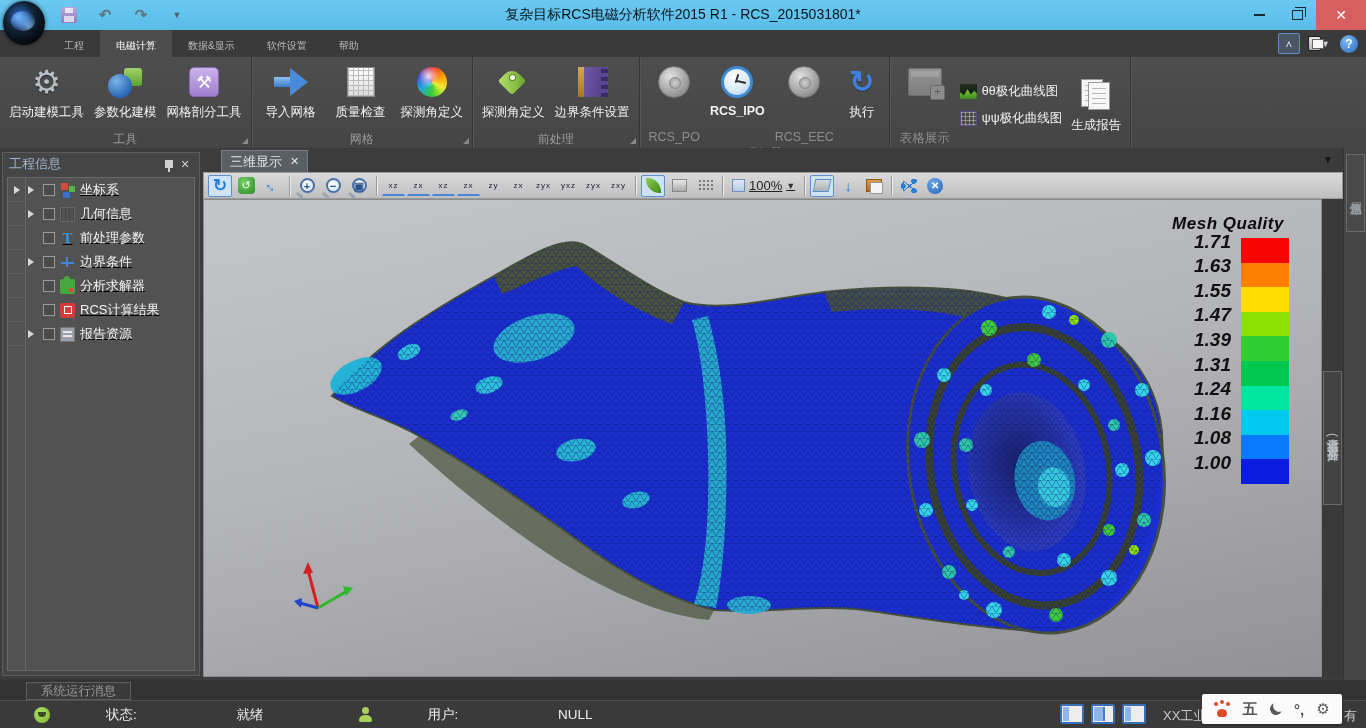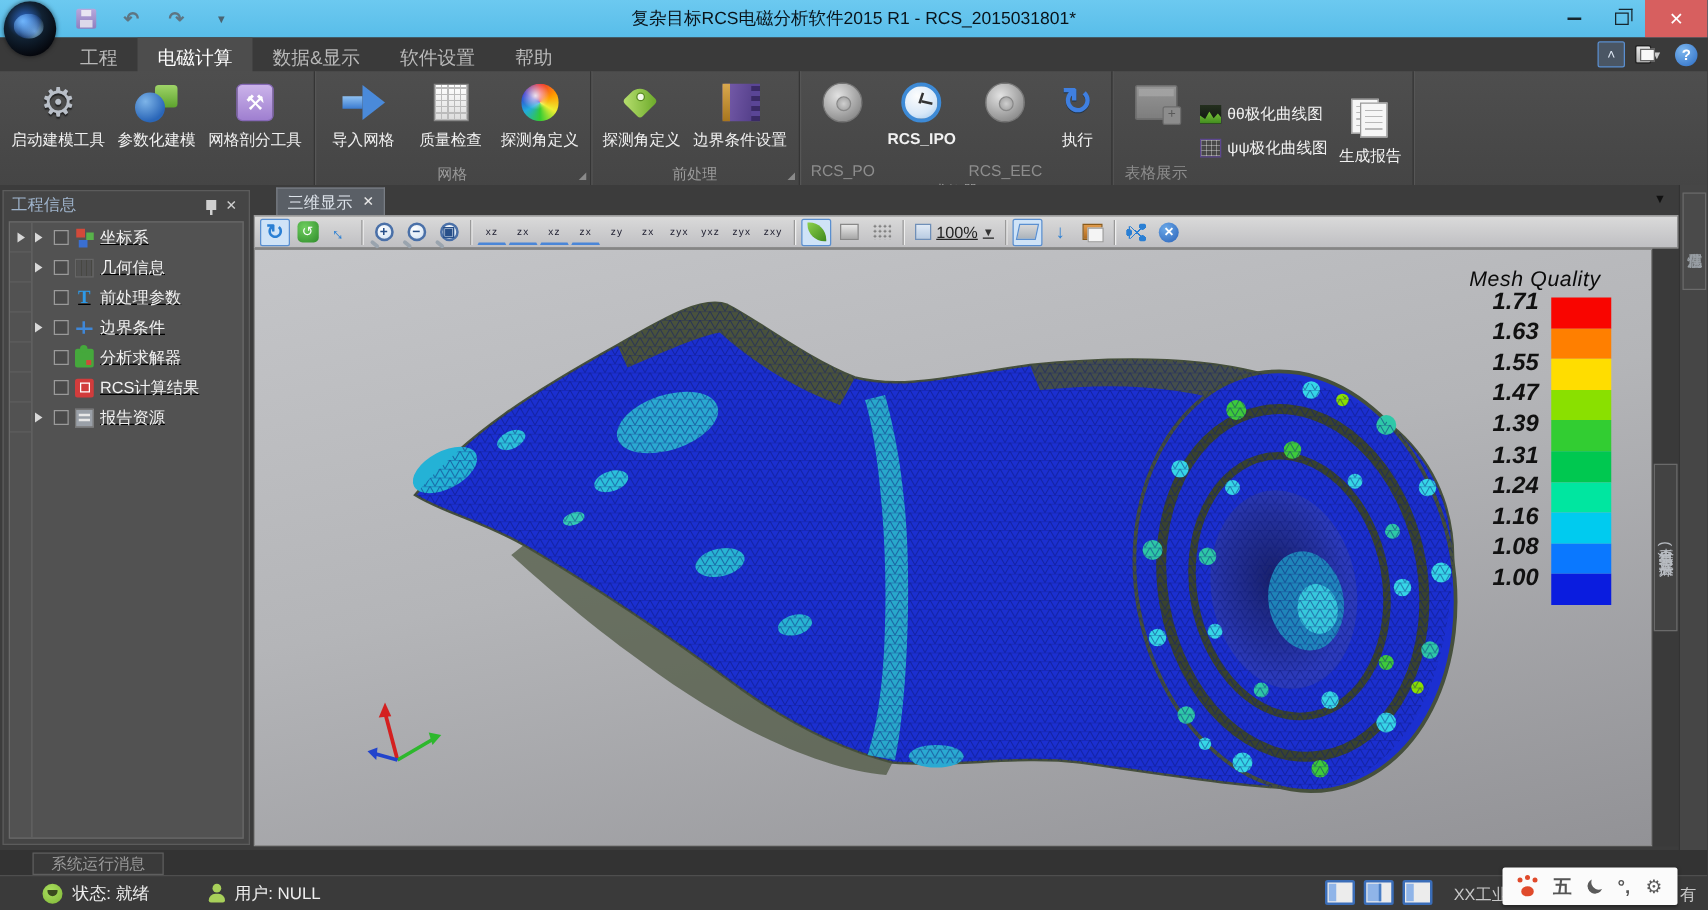--- a/index.html
+++ b/index.html
@@ -29,21 +29,21 @@
   .wincontrols { position:absolute; right:0; top:0; height:30px; display:flex; }
   .winbtn { width:38px; height:30px; display:flex; align-items:center; justify-content:center; color:#1b2b33; font-size:13px;}
   .winbtn .bar { width:11px; height:2px; background:#16262e; }
   .winbtn .boxes { width:11px; height:10px; border:1.5px solid #16262e; position:relative; background:transparent;}
   .winbtn .boxes::before{content:""; position:absolute; left:2px; top:-4px; width:10px; height:9px; border:1.5px solid #16262e; border-bottom:none; border-left:none;}
   .winbtn.close { width:50px; background:#d75f5f; color:#fff; font-size:14px; }
 
   
   #menurow { position:absolute; left:0; top:30px; width:1366px; height:27px; background:#3a3a3a;
     display:flex; align-items:stretch; padding-left:48px; }
-  .menu-tab { padding:16px 16px; display:flex; align-items:center; font-size:15px; color:#b9b9b9; }
+  .menu-tab { padding:16px 16px; display:flex; align-items:center; font-size:10px; color:#b9b9b9; }
   .menu-tab.active { background:#4d4d4d; color:#ffffff; border-bottom:2px solid #f4f4f4; }
   .menurow-right { position:absolute; right:6px; top:3px; display:flex; gap:8px; align-items:center;}
   .mr-btn{ width:22px; height:21px; display:flex; align-items:center; justify-content:center; }
   .chev-btn{ border:1px solid #5a8fd0; background:#4a5664; color:#dfe8f4; font-size:11px; border-radius:2px;}
   .dev-icon{ width:18px; height:15px; background:linear-gradient(#e8e8e8,#b5b5b5); border:1px solid #222; border-radius:2px; position:relative;}
   .dev-icon::after{ content:""; position:absolute; left:3px; top:2px; width:10px; height:8px; background:#f8f8f8; border:1px solid #666;}
   .help-circ{ width:18px; height:18px; border-radius:50%; background:radial-gradient(circle at 35% 30%, #7db7ef, #2b6cc4); color:#fff; font-size:12px; font-weight:bold; display:flex; align-items:center; justify-content:center; }
 
   
   #ribbon { position:absolute; left:0; top:57px; width:1366px; height:91px;
@@ -187,40 +187,40 @@
                 linear-gradient(to top right,transparent 47%,#2a7fd4 47% 53%,transparent 53%);}
   .g-cancel { width:16px; height:16px; border-radius:50%; background:radial-gradient(circle at 35% 30%, #6aa8e8, #2a62b8); color:#fff; font-size:10px; display:flex; align-items:center; justify-content:center; font-weight:bold;}
 
   
   #viewport { position:absolute; left:203px; top:51px; width:1119px; height:478px;
      background:linear-gradient(168deg,#c4c5c8 0%, #b4b5b8 45%, #929296 100%); border:1px solid #8a8a8a; overflow:hidden; }
   #model-svg { position:absolute; left:0; top:0; }
 
   
   #legend { position:absolute; right:18px; top:14px; width:150px; }
-  #legend-title { font-size:17px; font-weight:normal; font-style:italic; color:#0a0a0a; text-align:center; margin-bottom:4px; letter-spacing:.5px;}
+  #legend-title { font-size:17px; font-weight:bold; font-style:italic; color:#0a0a0a; text-align:center; margin-bottom:4px; letter-spacing:.5px;}
   .legend-row { display:flex; height:24.6px; align-items:flex-end; }
   .legend-val { width:88px; text-align:right; padding-right:10px; font-size:19px; font-weight:bold; font-style:italic; color:#111; transform:translateY(-10px); }
   .legend-block { width:48px; height:24.6px; }
 
   
   #resultsbar { position:absolute; left:1322px; top:51px; width:21px; height:478px; background:#3a3a3a; }
   #results-tab { position:absolute; left:1px; top:172px; width:19px; height:134px; border:1px solid #6a6a6a; background:#434343;
      writing-mode:vertical-rl; display:flex; align-items:center; justify-content:center;
      color:#b8bcc2; font-size:12px; letter-spacing:1px; }
   #rightrail { position:absolute; left:1343px; top:0; width:23px; height:532px; background:#464646; border-left:1px solid #333; }
   #props-tab { position:absolute; left:2px; top:6px; width:19px; height:78px; border:1px solid #6a6a6a; background:#4a4a4a;
      writing-mode:vertical-rl; display:flex; align-items:center; justify-content:center; color:#9aa0a6; font-size:12px; }
 
   
   #msgrow { position:absolute; left:0; top:680px; width:1366px; height:20px; background:#333333; }
   #msg-tab { position:absolute; left:26px; top:2px; height:18px; padding:0 14px; border:1px solid #5e5e5e;
      color:#9b9b9b; font-size:12.5px; display:flex; align-items:center; background:#3a3a3a; }
   #statusbar { position:absolute; left:0; top:700px; width:1366px; height:28px; background:#3a3a3a;
-     border-top:1px solid #4e4e4e; display:flex; align-items:center; color:#eeeeee; font-size:13.5px; }
+     border-top:1px solid #4e4e4e; display:flex; align-items:center; color:#eeeeee; font-size:13.5px;gap:48px; }
   .st-ico { width:16px; height:16px; border-radius:50%; background:radial-gradient(circle at 40% 35%, #aadf5f, #7fb636); margin:0 8px 0 34px; position:relative;}
   .st-ico::after{ content:""; position:absolute; left:4px; top:5px; width:8px; height:5px; background:#3a4a1e; border-radius:0 0 4px 4px;}
   .user-ico { width:14px; height:15px; position:relative; margin:0 8px 0 46px; }
   .user-ico::before{ content:""; position:absolute; left:4px; top:0; width:7px; height:7px; border-radius:50%; background:#a8d05a;}
   .user-ico::after{ content:""; position:absolute; left:1px; bottom:0; width:13px; height:7px; border-radius:6px 6px 2px 2px; background:#a8d05a;}
   .winlayouts { position:absolute; left:1060px; top:3px; display:flex; gap:7px; }
   .wl-btn { width:24px; height:20px; background:#ececec; border:2px solid #3a6db8; border-radius:2px; position:relative; }
   .wl-btn::after { content:""; position:absolute; background:#8fb4e8; }
   .wl-1::after { left:1px; top:1px; width:6px; height:14px; }
   .wl-2::after { left:1px; top:1px; width:9px; height:14px; border-right:2px solid #4a7ec4; }
@@ -310,20 +310,21 @@
         </div>
         <div class="ritem">
           <div class="ricon">
               <span class="i-wrench">
                 <span>⚒</span>
               </span>
             </div>
           <span>网格剖分工具</span>
         </div>
       </div>
+      <div class="rlabel">工具</div>
     </div>
 
     <div class="rgroup">
       <div class="ritems">
         <div class="ritem">
           <div class="ricon">
               <span class="i-import">
                 <span class="shaft"></span>
                 <span class="head"></span>
               </span>

